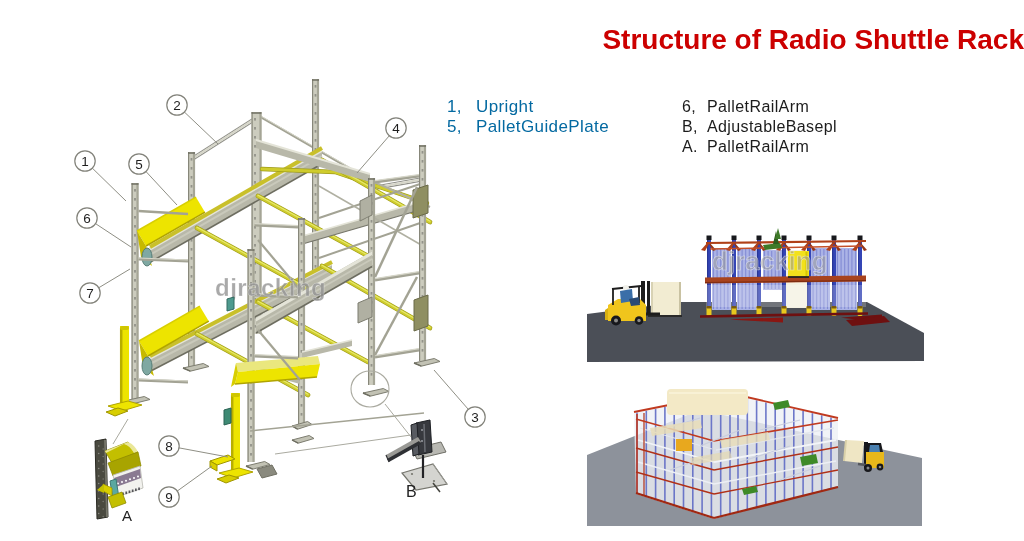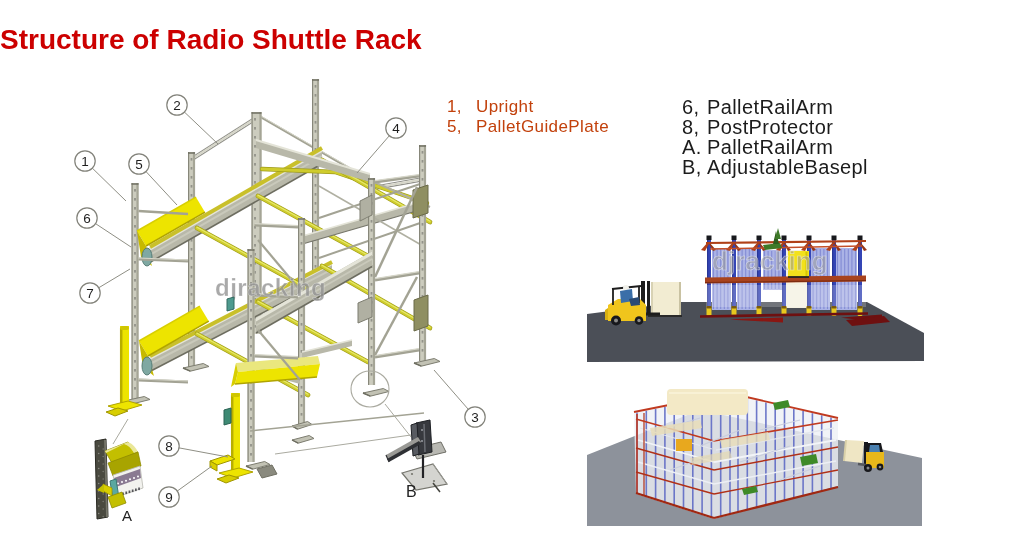--- a/index.html
+++ b/index.html
@@ -1,15 +1,15 @@
 <!DOCTYPE html>
 <html><head><meta charset="utf-8"><style>
 html,body{margin:0;padding:0;background:#ffffff;width:1024px;height:541px;overflow:hidden}
 body{font-family:"Liberation Sans", sans-serif;position:relative}
-.ttl{position:absolute;left:0;top:24px;width:1024px;text-align:left;color:#cc0000;font-size:28px;font-weight:bold}
+.ttl{position:absolute;left:0;top:24px;width:1024px;text-align:right;color:#cc0000;font-size:28px;font-weight:bold}
 </style></head>
 <body>
 <svg width="1024" height="541" viewBox="0 0 1024 541" style="position:absolute;left:0;top:0">
 <g>
 <line x1="194.0" y1="156.0" x2="252.0" y2="119.0" stroke="#91918a" stroke-width="1.2" stroke-linecap="butt"></line>
 <line x1="194.0" y1="159.4" x2="252.0" y2="122.4" stroke="#91918a" stroke-width="1.2" stroke-linecap="butt"></line>
 <line x1="194.0" y1="157.7" x2="252.0" y2="120.7" stroke="#d6d6c9" stroke-width="2" stroke-linecap="butt"></line>
 <line x1="259.0" y1="116.0" x2="368.0" y2="179.0" stroke="#a3a394" stroke-width="2.4" stroke-linecap="butt"></line>
 <line x1="259.0" y1="115.0" x2="368.0" y2="178.0" stroke="#d6d6c9" stroke-width="1" stroke-linecap="butt"></line>
 <line x1="375.0" y1="186.0" x2="420.0" y2="178.0" stroke="#91918a" stroke-width="1.2" stroke-linecap="butt"></line>
@@ -636,22 +636,21 @@
 <polygon points="868.0,443.0 881.0,443.0 883.0,452.0 867.0,452.0" fill="#17181c"></polygon>
 <polygon points="870.0,445.0 879.0,445.0 880.0,452.0 869.0,452.0" fill="#4a80b0"></polygon>
 <circle cx="868.0" cy="468.0" r="4" fill="#17181c"></circle>
 <circle cx="880.0" cy="467.0" r="3.4" fill="#17181c"></circle>
 <circle cx="868.0" cy="468.0" r="1.5" fill="#888"></circle>
 <circle cx="880.0" cy="467.0" r="1.3" fill="#888"></circle>
 </g>
 </g>
 </g>
   </svg>
-<div style="position:absolute;left:447px;top:97px;font-size:17px;letter-spacing:0.4px;color:#c2410c;line-height:20.1px;white-space:nowrap">
+<div style="position:absolute;left:447px;top:97px;font-size:17px;letter-spacing:0.4px;color:#0369a1;line-height:20.1px;white-space:nowrap">
 <div><span style="display:inline-block;width:29px">1,</span>Upright</div>
 <div><span style="display:inline-block;width:29px">5,</span>PalletGuidePlate</div>
 </div>
-<div style="position:absolute;left:682px;top:97px;font-size:20px;letter-spacing:0.4px;color:#1c1c1c;line-height:20.1px;white-space:nowrap">
+<div style="position:absolute;left:682px;top:97px;font-size:16px;letter-spacing:0.4px;color:#1c1c1c;line-height:20.1px;white-space:nowrap">
 <div><span style="display:inline-block;width:25px">6,</span>PalletRailArm</div>
-<div><span style="display:inline-block;width:25px">8,</span>PostProtector</div>
+<div><span style="display:inline-block;width:25px">B,</span>AdjustableBasepl</div>
 <div><span style="display:inline-block;width:25px">A.</span>PalletRailArm</div>
-<div><span style="display:inline-block;width:25px">B,</span>AdjustableBasepl</div>
 </div>
 <div class="ttl">Structure of Radio Shuttle Rack</div>
 </body></html>

